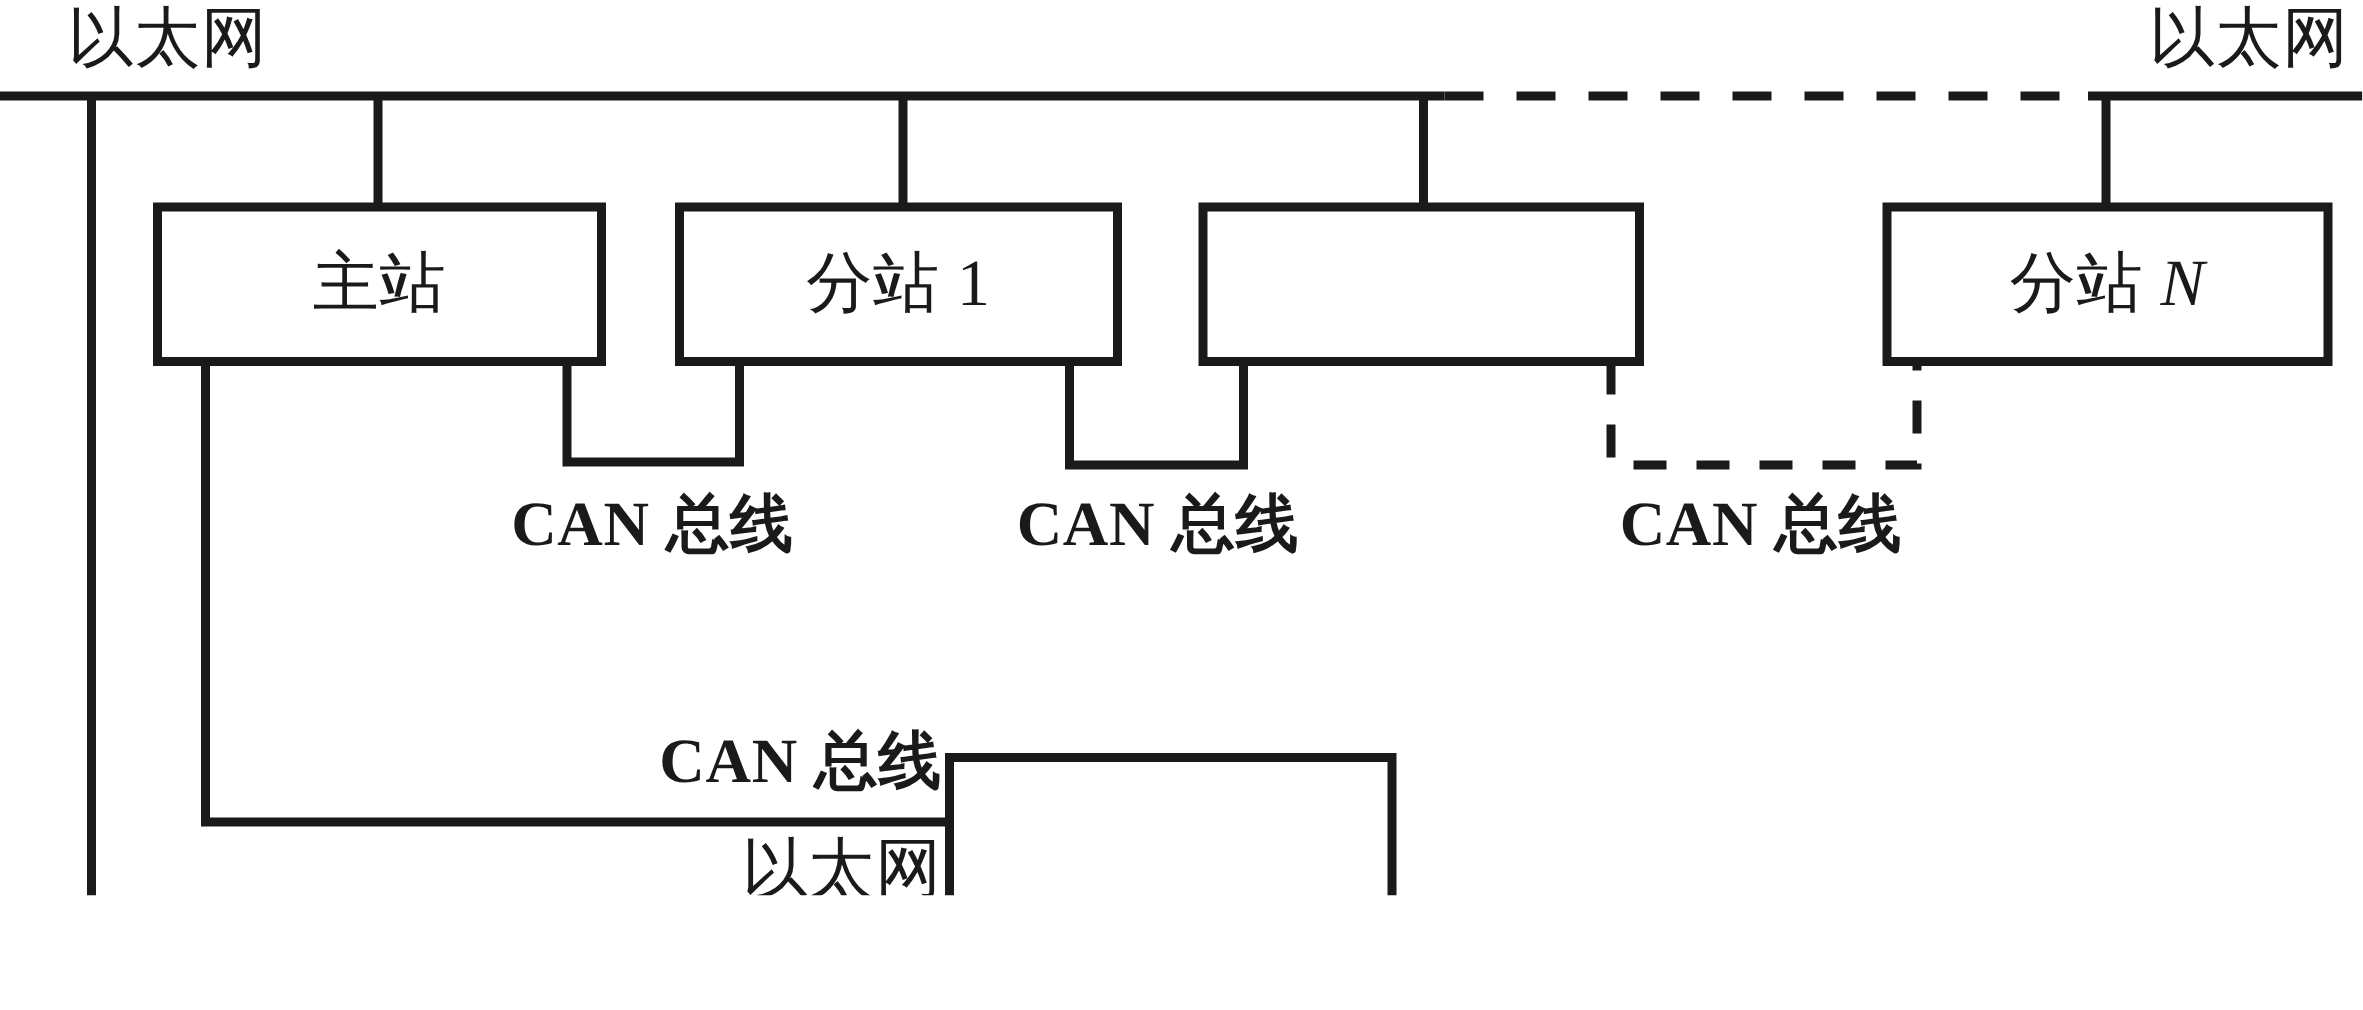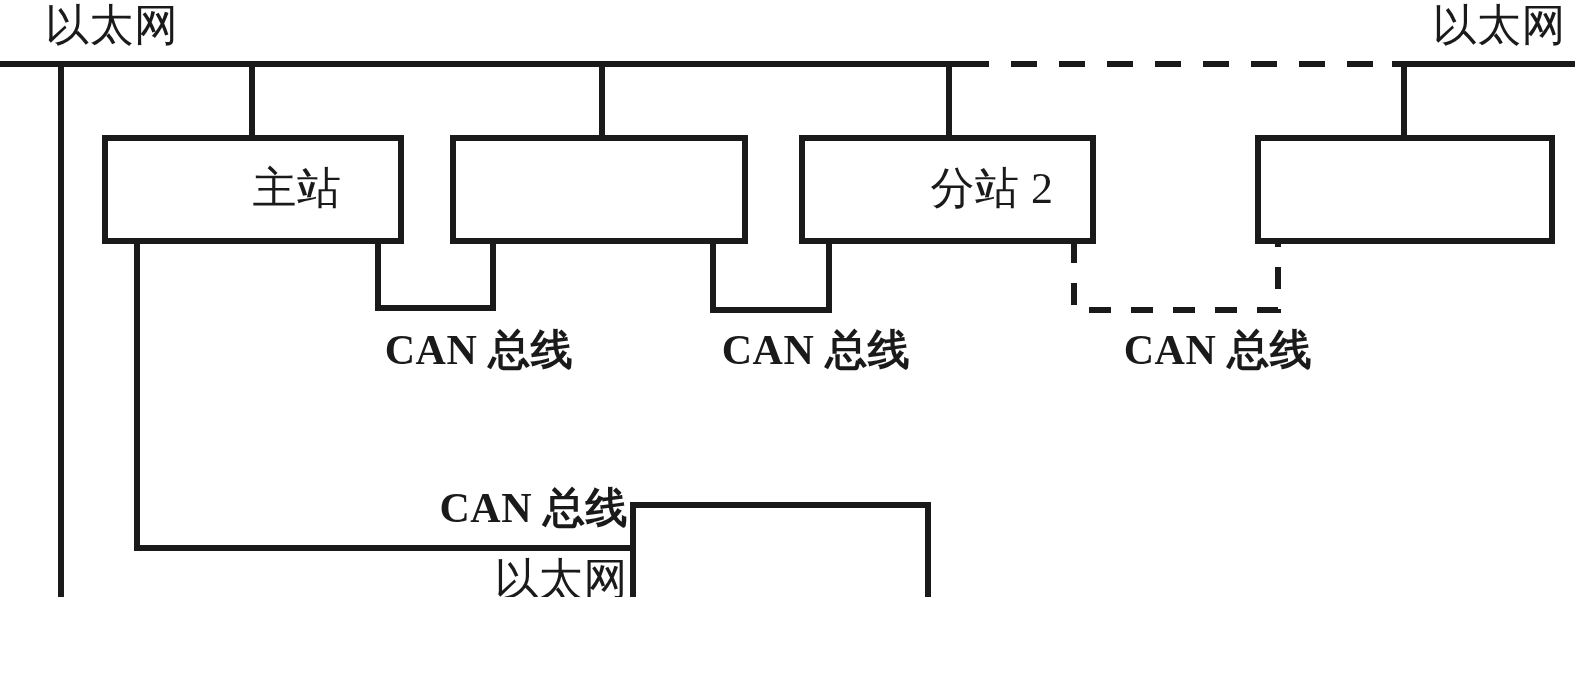--- a/index.html
+++ b/index.html
@@ -40,21 +40,20 @@
   }
   .net-label {
     font-size: 44px;
     letter-spacing: 0.5px;
   }
   .ital {
     font-style: italic;
   }
   .center-x {
     transform: translateX(-50%);
-    margin-left: 44px;
   }
   .right-x {
     transform: translateX(-100%);
   }
 </style>
 </head>
 <body>
 
 <div id="diagram-root">
 
@@ -94,23 +93,24 @@
 
     </g>
   </svg>
 
   <div class="lbl net-label" style="left:45px; top:4px;">以太网</div>
 
   <div class="lbl net-label right-x" style="left:1566px; top:4px;">以太网</div>
 
   <div class="lbl node-label center-x" style="left:253px; top:167px;">主站</div>
 
+  <div class="lbl node-label center-x" style="left:599px; top:167px;">分站 1</div>
 
-  <div class="lbl node-label center-x" style="left:948px; top:167px;">分站 2</div>
 
+  <div class="lbl node-label center-x" style="left:1405px; top:167px;"><span>分站 </span><span class="ital">N</span></div>
 
   <div class="lbl bus-label center-x" style="left:435px; top:329px;">CAN 总线</div>
 
   <div class="lbl bus-label center-x" style="left:772px; top:329px;">CAN 总线</div>
 
   <div class="lbl bus-label center-x" style="left:1174px; top:329px;">CAN 总线</div>
 
   <div class="lbl bus-label right-x" style="left:628px; top:487px;">CAN 总线</div>
 
   <div class="lbl net-label right-x" style="left:628px; top:558px;">以太网</div>

